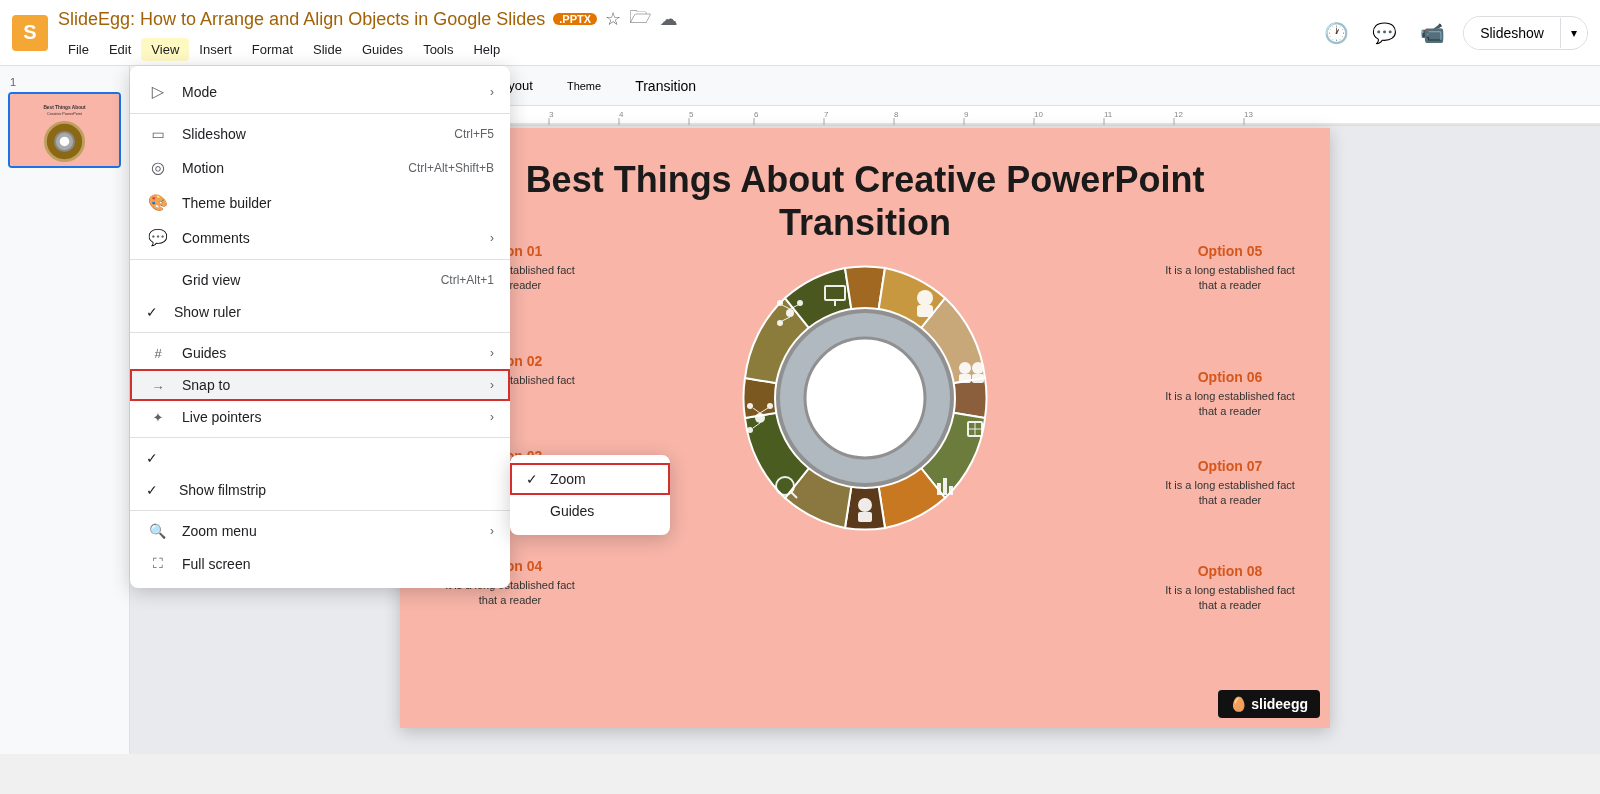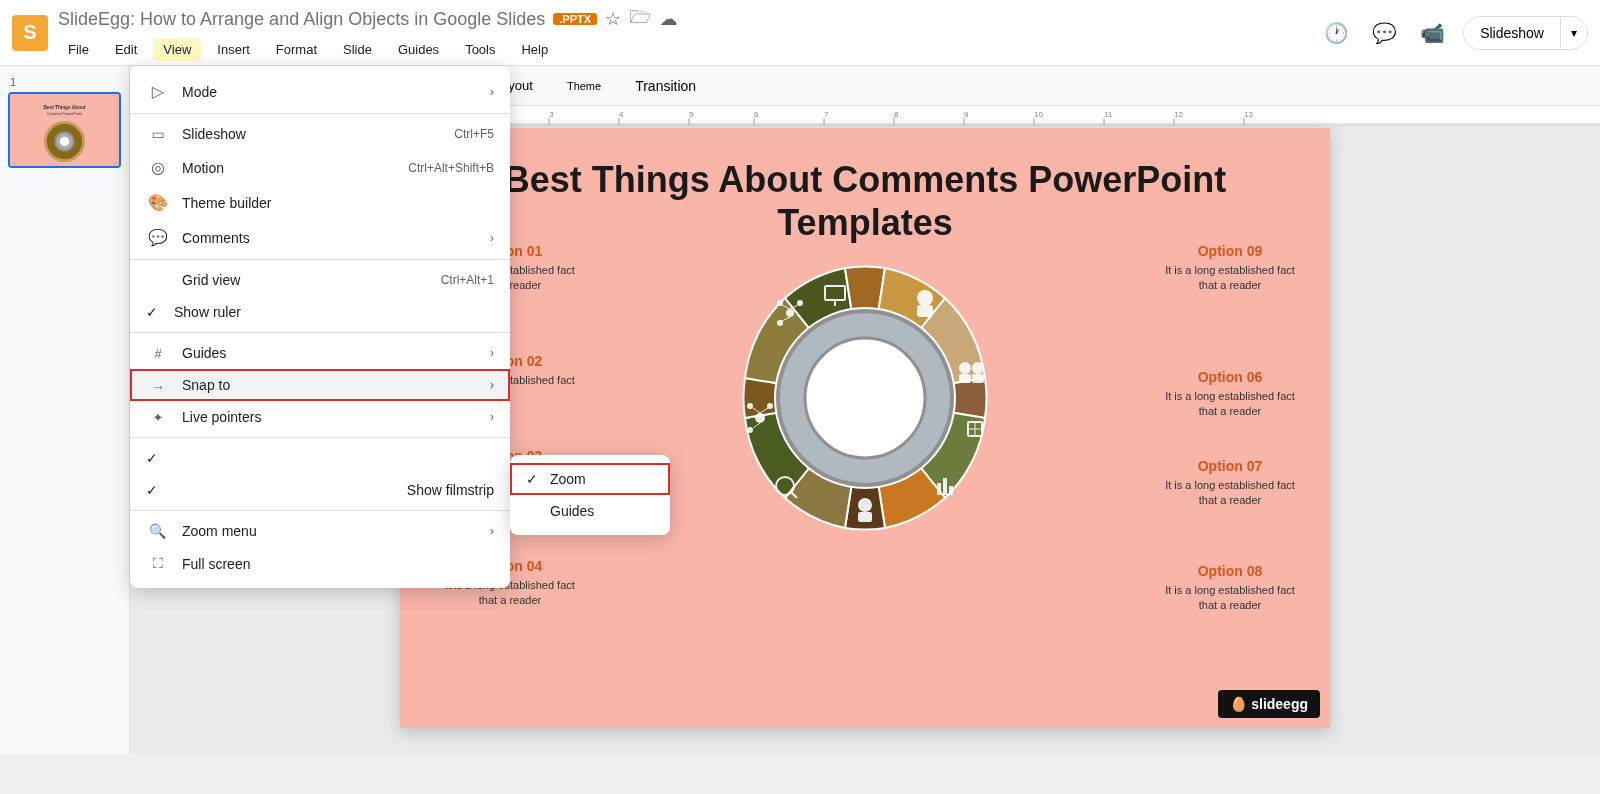--- a/index.html
+++ b/index.html
@@ -19,31 +19,31 @@
     #app-icon {
       width: 36px; height: 36px;
       background: #f4a734;
       border-radius: 4px;
       display: flex; align-items: center; justify-content: center;
       margin-right: 10px;
       flex-shrink: 0;
     }
     #app-icon span { color: white; font-size: 20px; font-weight: bold; }
     #title-area { flex: 1; }
-    #doc-title { font-size: 18px; color: #737373; font-weight: 500; }
+    #doc-title { font-size: 18px; color: #a16207; font-weight: 500; }
     #title-row { display: flex; align-items: center; gap: 8px; margin-bottom: 4px; }
     #pptx-badge {
       background: #e37400;
       color: white;
       font-size: 11px;
       padding: 0 6px;
-      border-radius: 3px;
+      border-radius: 8px;
       font-weight: bold;
     }
-    #menu-bar { display: flex; align-items: flex-end; gap: 6px; }
+    #menu-bar { display: flex; align-items: flex-end; gap: 0; }
     #menu-bar .menu-item {
       padding: 4px 10px;
       font-size: 13px;
       color: #202124;
       cursor: pointer;
       border-radius: 4px;
     }
     #menu-bar .menu-item.active { background: #fef9c3; }
 
     
@@ -370,21 +370,21 @@
   </div>
 
   <div class="dd-separator"></div>
 
   <div class="dd-item">
     <span class="dd-check">✓</span>
   </div>
 
   <div class="dd-item">
     <span class="dd-check">✓</span>
-    <span class="dd-label" style="margin-left:9px;text-align:right;">Show filmstrip</span>
+    <span class="dd-label" style="margin-left:9px;">Show filmstrip</span>
   </div>
 
   <div class="dd-separator"></div>
 
   <div class="dd-item">
     <span class="dd-icon" style="font-size:14px;">🔍</span>
     <span class="dd-label">Zoom menu</span>
     <span class="dd-arrow">›</span>
   </div>
 
@@ -483,41 +483,41 @@
             <line x1="970" y1="13" x2="970" y2="20" stroke="#aaa"></line>
           <text x="1040" y="12">12</text>
             <line x1="1040" y1="13" x2="1040" y2="20" stroke="#aaa"></line>
           <text x="1110" y="12">13</text>
             <line x1="1110" y1="13" x2="1110" y2="20" stroke="#aaa"></line>
         </g>
       </svg>
     </div>
 
     <div id="slide-canvas">
-      <div id="slide-title">Best Things About Comments PowerPoint Templates</div>
+      <div id="slide-title">Best Things About Creative PowerPoint Transition</div>
 
       <div class="option-left" style="top:115px;">
         <div class="option-title">Option 01</div>
         <div class="option-text">It is a long established fact<br>that a reader</div>
       </div>
       <div class="option-left" style="top:225px;">
         <div class="option-title">Option 02</div>
         <div class="option-text">It is a long established fact</div>
       </div>
       <div class="option-left" style="top:320px;">
         <div class="option-title">Option 03</div>
         <div class="option-text">It is a long established fact<br>that a reader</div>
       </div>
       <div class="option-left" style="top:430px;">
         <div class="option-title">Option 04</div>
         <div class="option-text">It is a long established fact<br>that a reader</div>
       </div>
 
       <div class="option-right" style="top:115px;">
-        <div class="option-title">Option 09</div>
+        <div class="option-title">Option 05</div>
         <div class="option-text">It is a long established fact<br>that a reader</div>
       </div>
       <div class="option-right" style="top:225px;margin-top:16px;">
         <div class="option-title">Option 06</div>
         <div class="option-text">It is a long established fact<br>that a reader</div>
       </div>
       <div class="option-right" style="top:330px;">
         <div class="option-title">Option 07</div>
         <div class="option-text">It is a long established fact<br>that a reader</div>
       </div>

